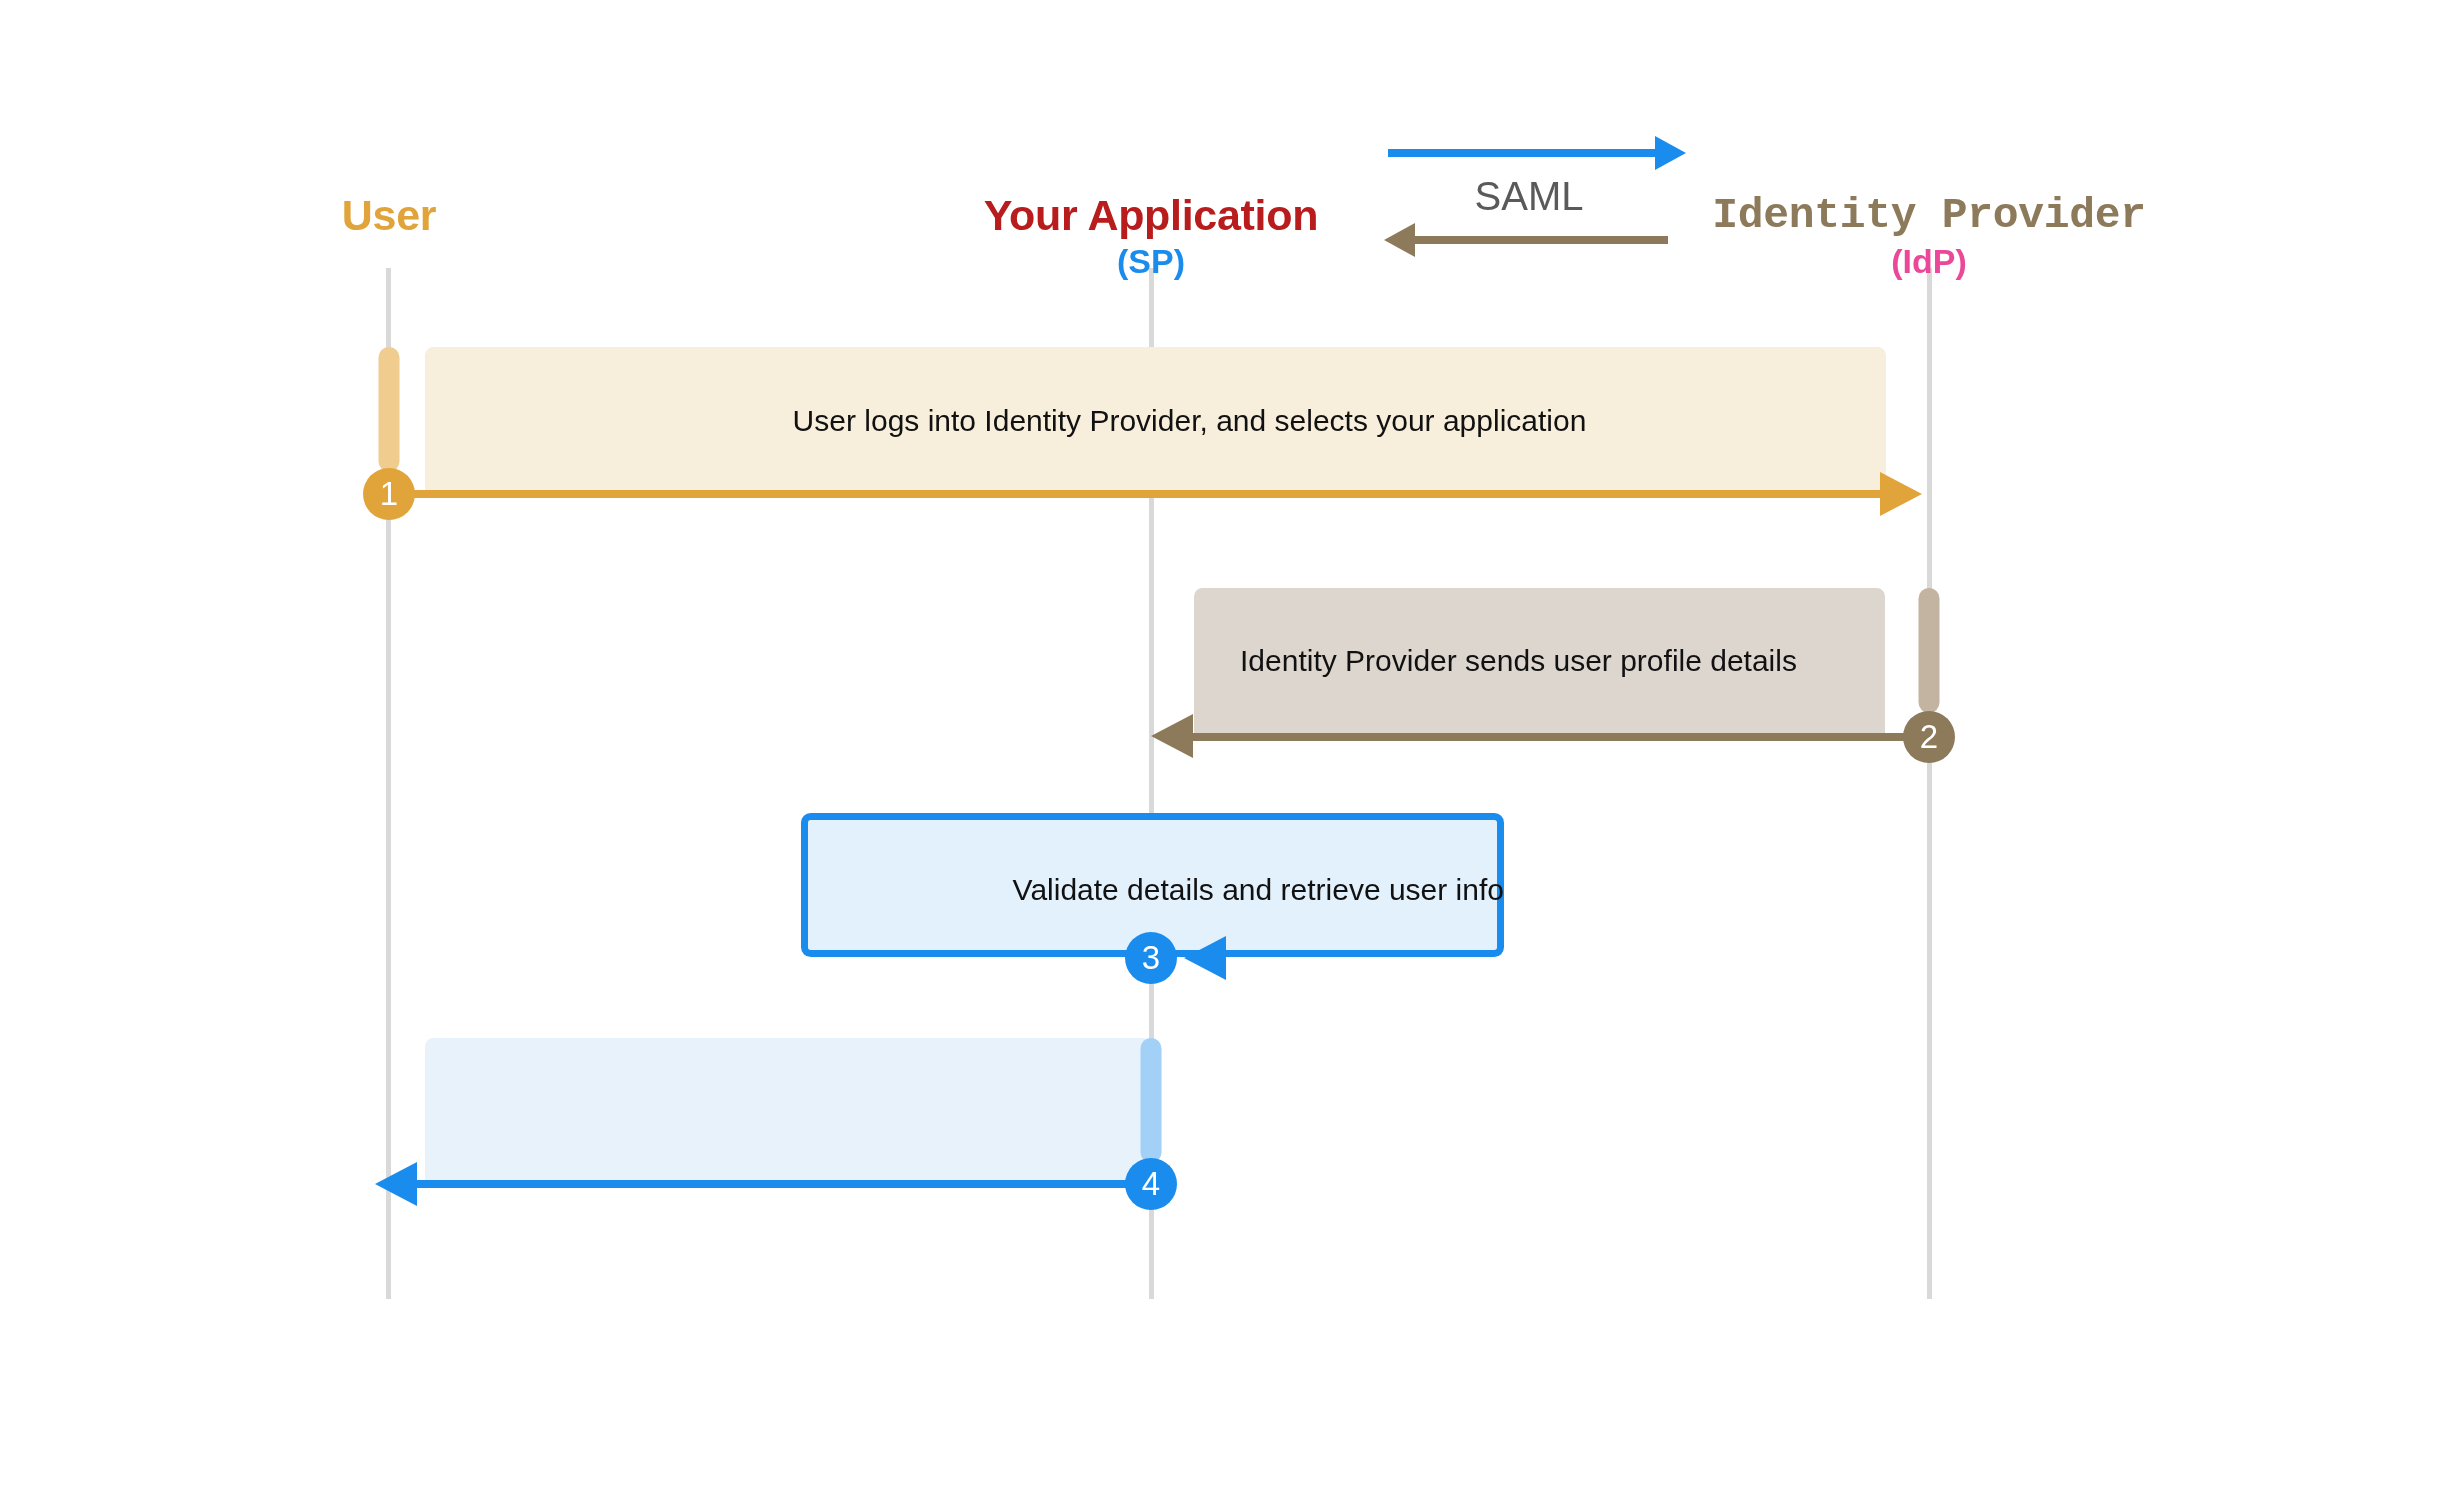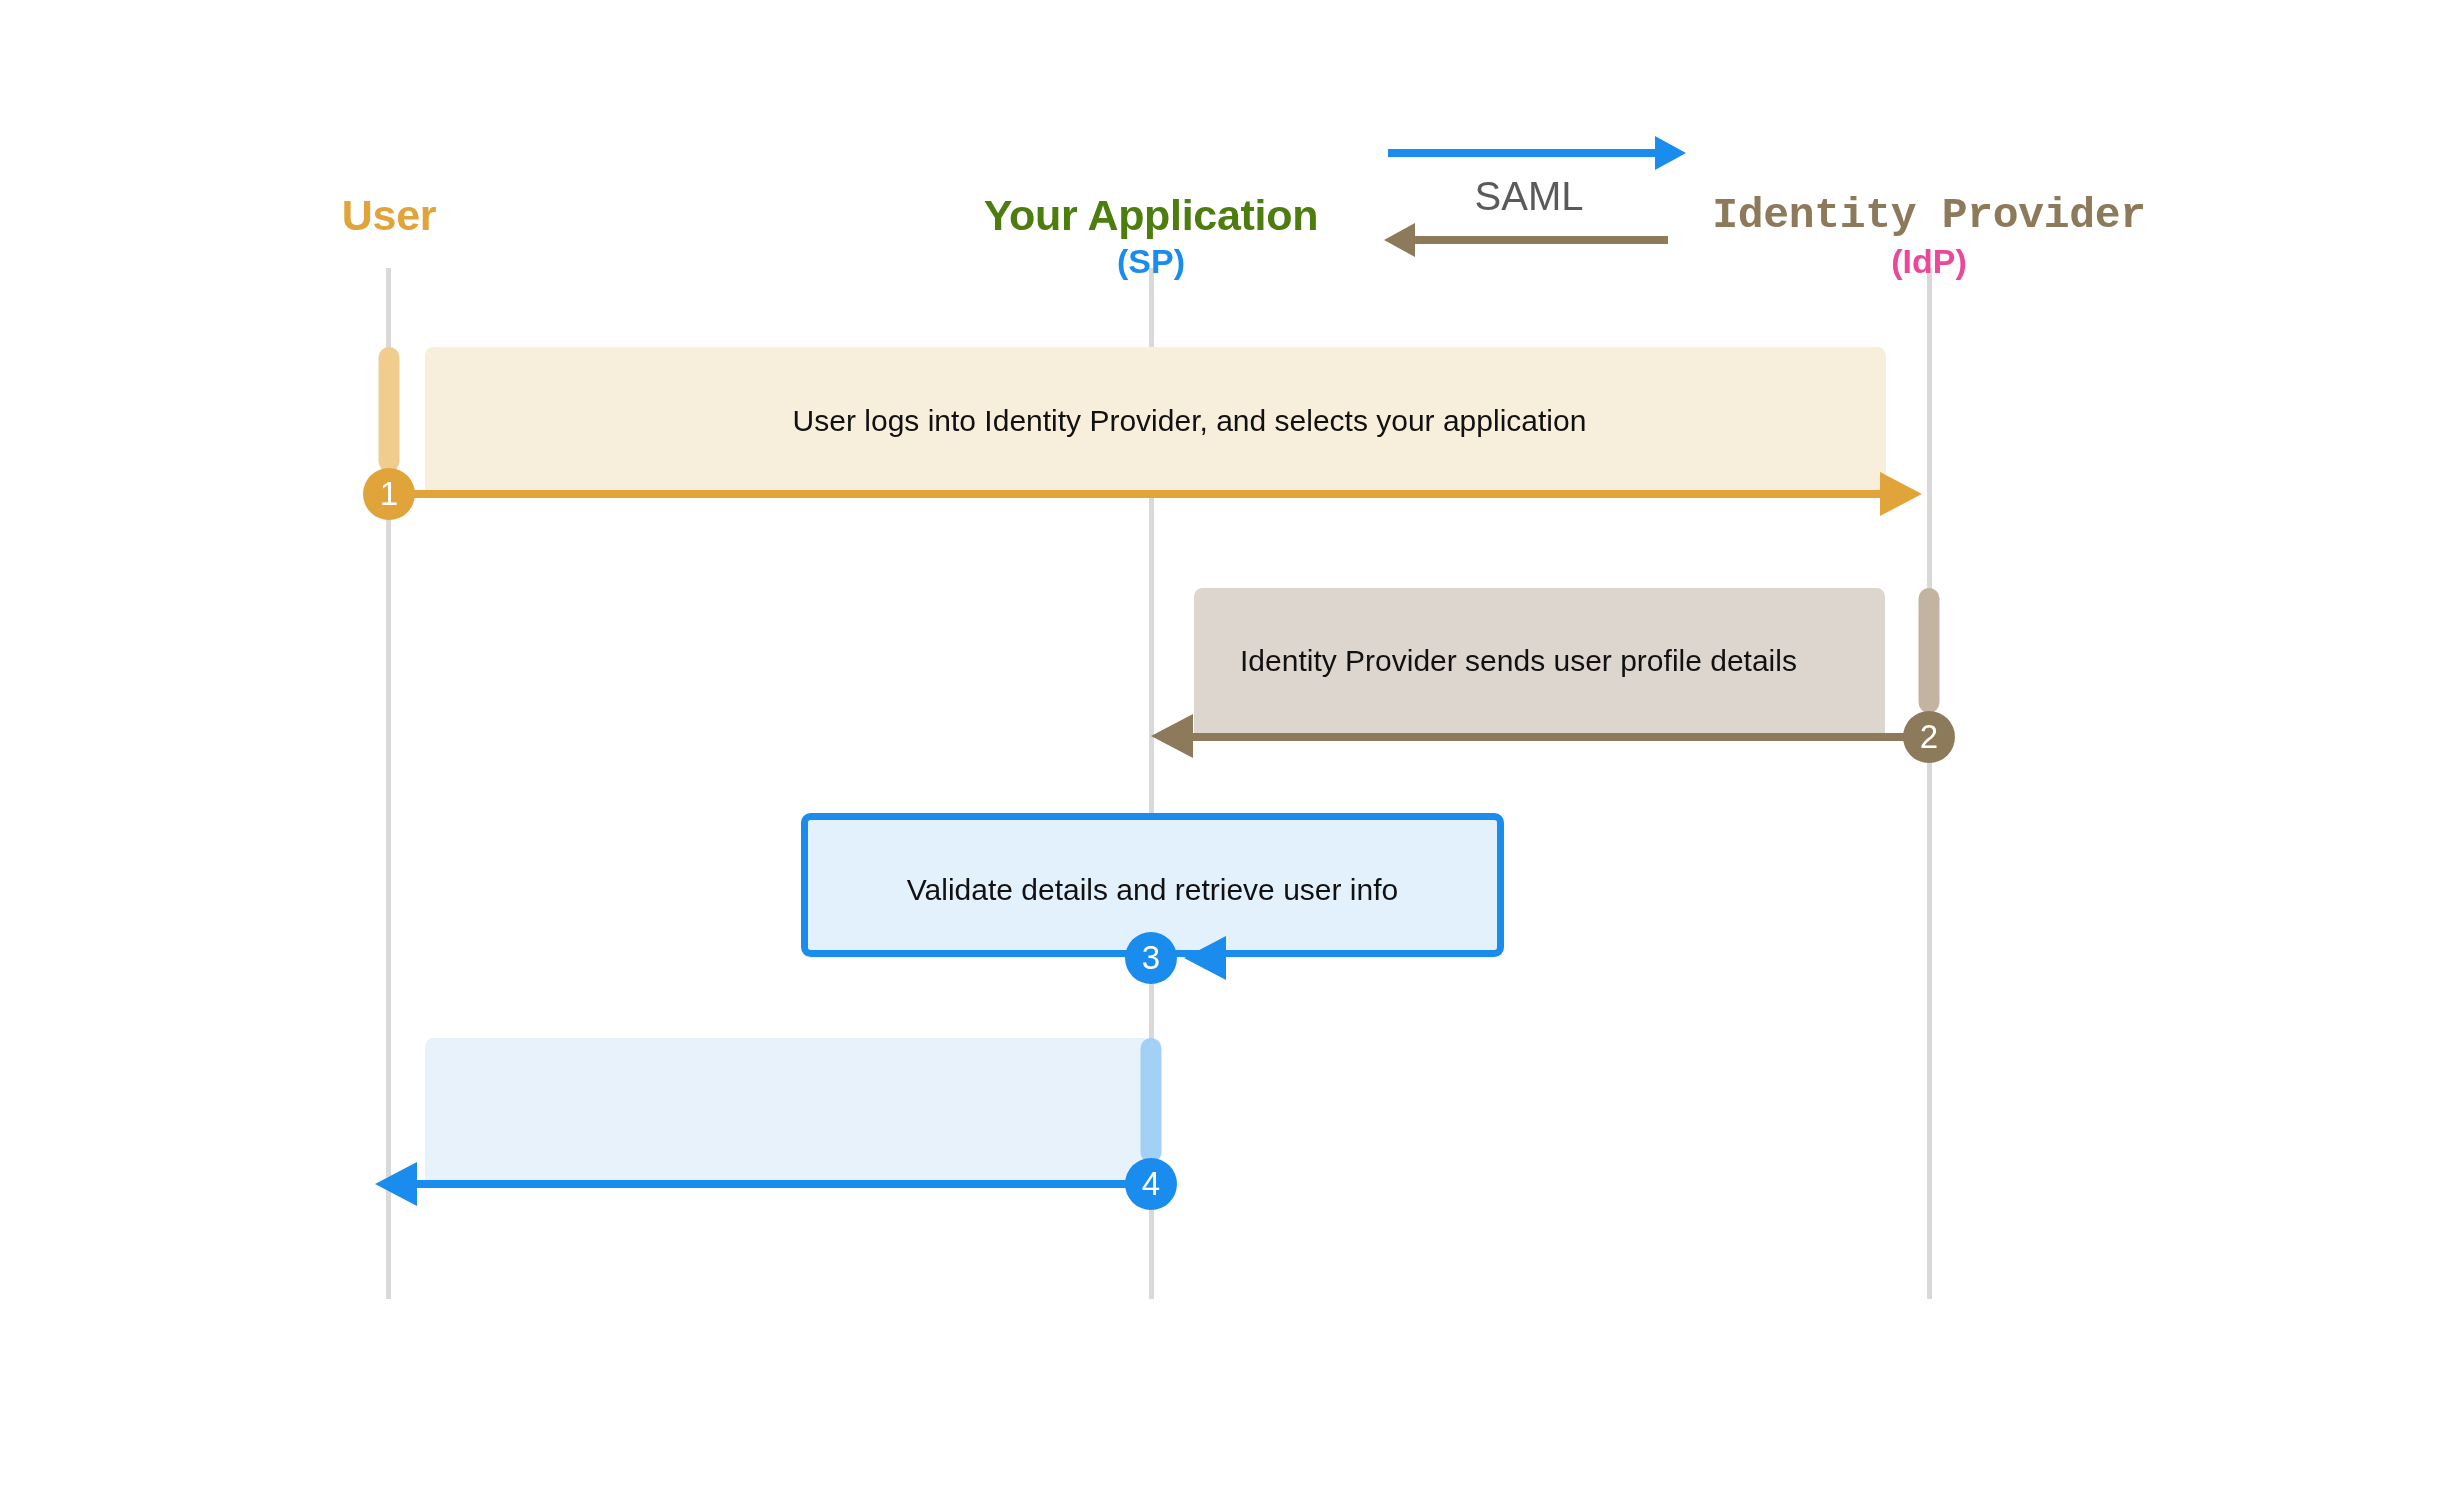--- a/index.html
+++ b/index.html
@@ -37,21 +37,21 @@
 
   <div class="lifeline" style="left:386px;top:268px;height:1031px;"></div>
   <div class="lifeline" style="left:1149px;top:268px;height:1031px;"></div>
   <div class="lifeline" style="left:1927px;top:268px;height:1031px;"></div>
 
   <div class="actor-title" style="left:389px;top:162px;">
     <div class="actor-name" style="color:#e0a43a;">User</div>
   </div>
 
   <div class="actor-title" style="left:1151px;top:162px;">
-    <div class="actor-name" style="color:#4d7c0f;">Your Application</div>
+    <div class="actor-name" style="color:#b91c1c;">Your Application</div>
     <div class="actor-sub" style="color:#1a8cee;">(SP)</div>
   </div>
 
   <div class="actor-title" style="left:1929px;top:162px;">
     <div class="actor-name" style="color:#8c7a5b;font-family:Liberation Mono, monospace;">Identity Provider</div>
     <div class="actor-sub" style="color:#ec4899;">(IdP)</div>
   </div>
 
   <div class="msg-line" style="left:1388px;top:149px;width:279px;height:7.7px;background:#1a8cee;"></div>
   <div class="arrow-head" style="left:1655px;top:136px;border-top:17.4px solid transparent;border-bottom:17.4px solid transparent;border-left:31px solid #1a8cee;"></div>
@@ -75,21 +75,21 @@
   <div class="band-text" style="left:1240px;top:616px;width:571px;text-align:left;margin-top:24px;">Identity Provider sends user profile details</div>
 
   <div class="act-bar" style="left:1929px;top:588px;height:125px;background:#c2b4a1;"></div>
 
   <div class="msg-line" style="left:1178px;top:733px;width:751px;background:#8c7a5b;"></div>
   <div class="arrow-head" style="left:1151px;top:714px;border-top:22px solid transparent;border-bottom:22px solid transparent;border-right:42px solid #8c7a5b;"></div>
 
   <div class="step-circle" style="left:1929px;top:737px;width:52px;height:52px;background:#8c7a5b;">2</div>
 
   <div class="selfbox" style="left:801px;top:813px;width:703px;height:144px;background:#e3f1fc;border:7.7px solid #1a8cee;"></div>
-  <div class="band-text" style="left:801px;top:869px;width:703px;text-align:center;">Validate details and retrieve user info</div>
+  <div class="band-text" style="left:801px;top:869px;width:703px;text-align:right;">Validate details and retrieve user info</div>
 
   <div class="arrow-head" style="left:1184px;top:936px;border-top:22px solid transparent;border-bottom:22px solid transparent;border-right:42px solid #1a8cee;"></div>
 
   <div class="step-circle" style="left:1151px;top:958px;width:52px;height:52px;background:#1a8cee;">3</div>
 
   <div class="band" style="left:425px;top:1038px;width:726px;height:146px;background:#e7f2fb;border-radius:8.4px 8.4px 0 0;"></div>
 
   <div class="act-bar" style="left:1151px;top:1038px;height:125px;background:#a2d0f7;"></div>
 
   <div class="msg-line" style="left:403px;top:1180px;width:749px;background:#1a8cee;"></div>

